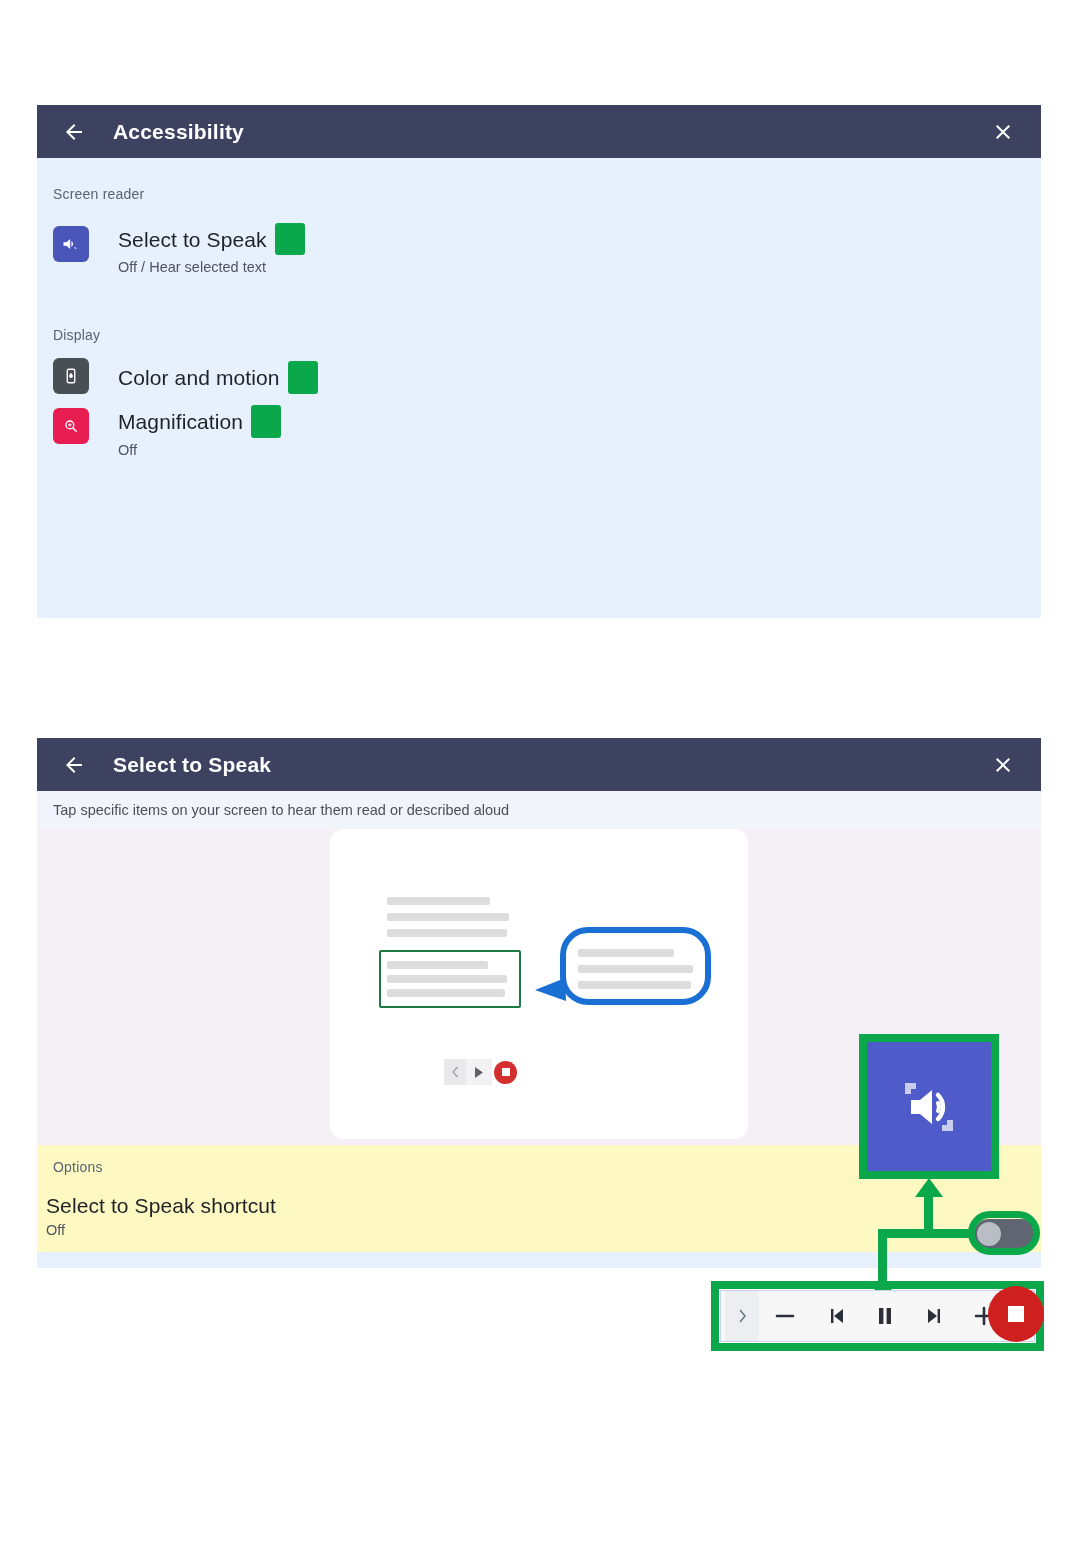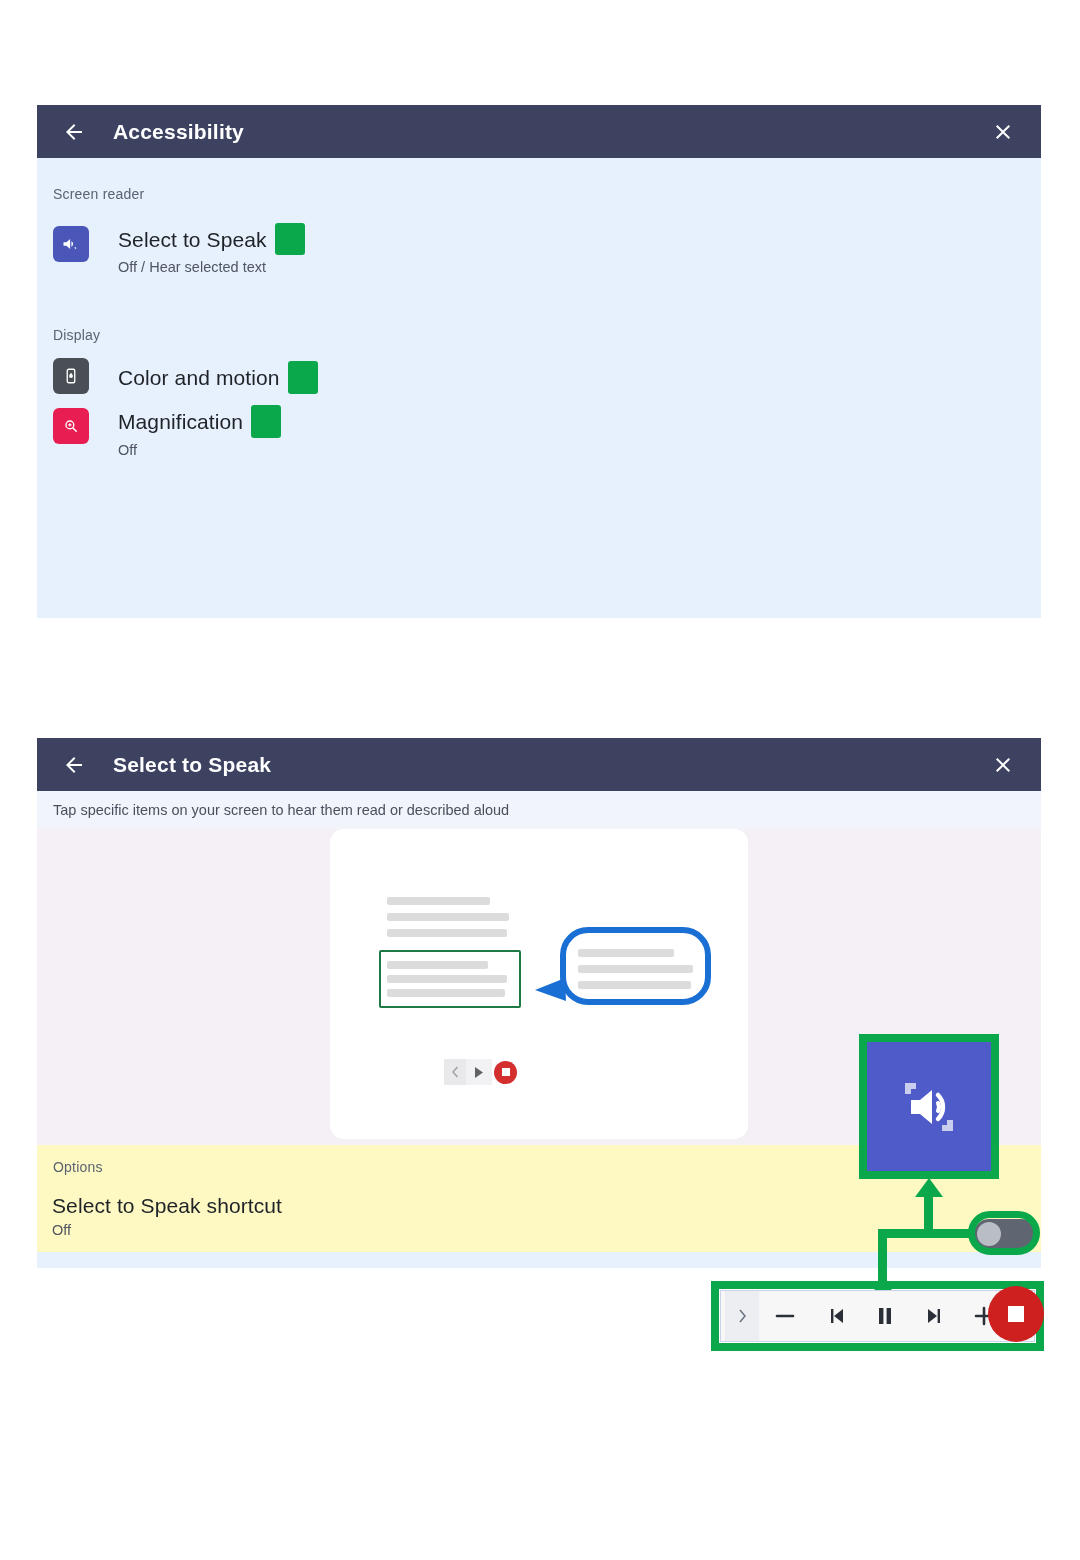--- a/index.html
+++ b/index.html
@@ -342,21 +342,21 @@
         <div class="stop-btn" style="width:23px;height:23px;background:#d32f2f;margin-left:2px;">
           <span style="width:8px;height:8px;background:#ffffff;display:block;"></span>
         </div>
       </div>
     </div>
   </div>
 
   <div class="options-area">
     <div class="section-label">Options</div>
 
-    <div class="row" style="margin-top:18px;padding-left:15px;">
+    <div class="row" style="margin-top:18px;padding-left:9px;">
       <div class="row-text" style="margin-left:0;">
         <div class="row-title">Select to Speak shortcut</div>
         <div class="row-sub">Off</div>
       </div>
     </div>
   </div>
 
   <div class="toggle" style="left:937px; top:481px;">
     <div class="knob"></div>
   </div>

